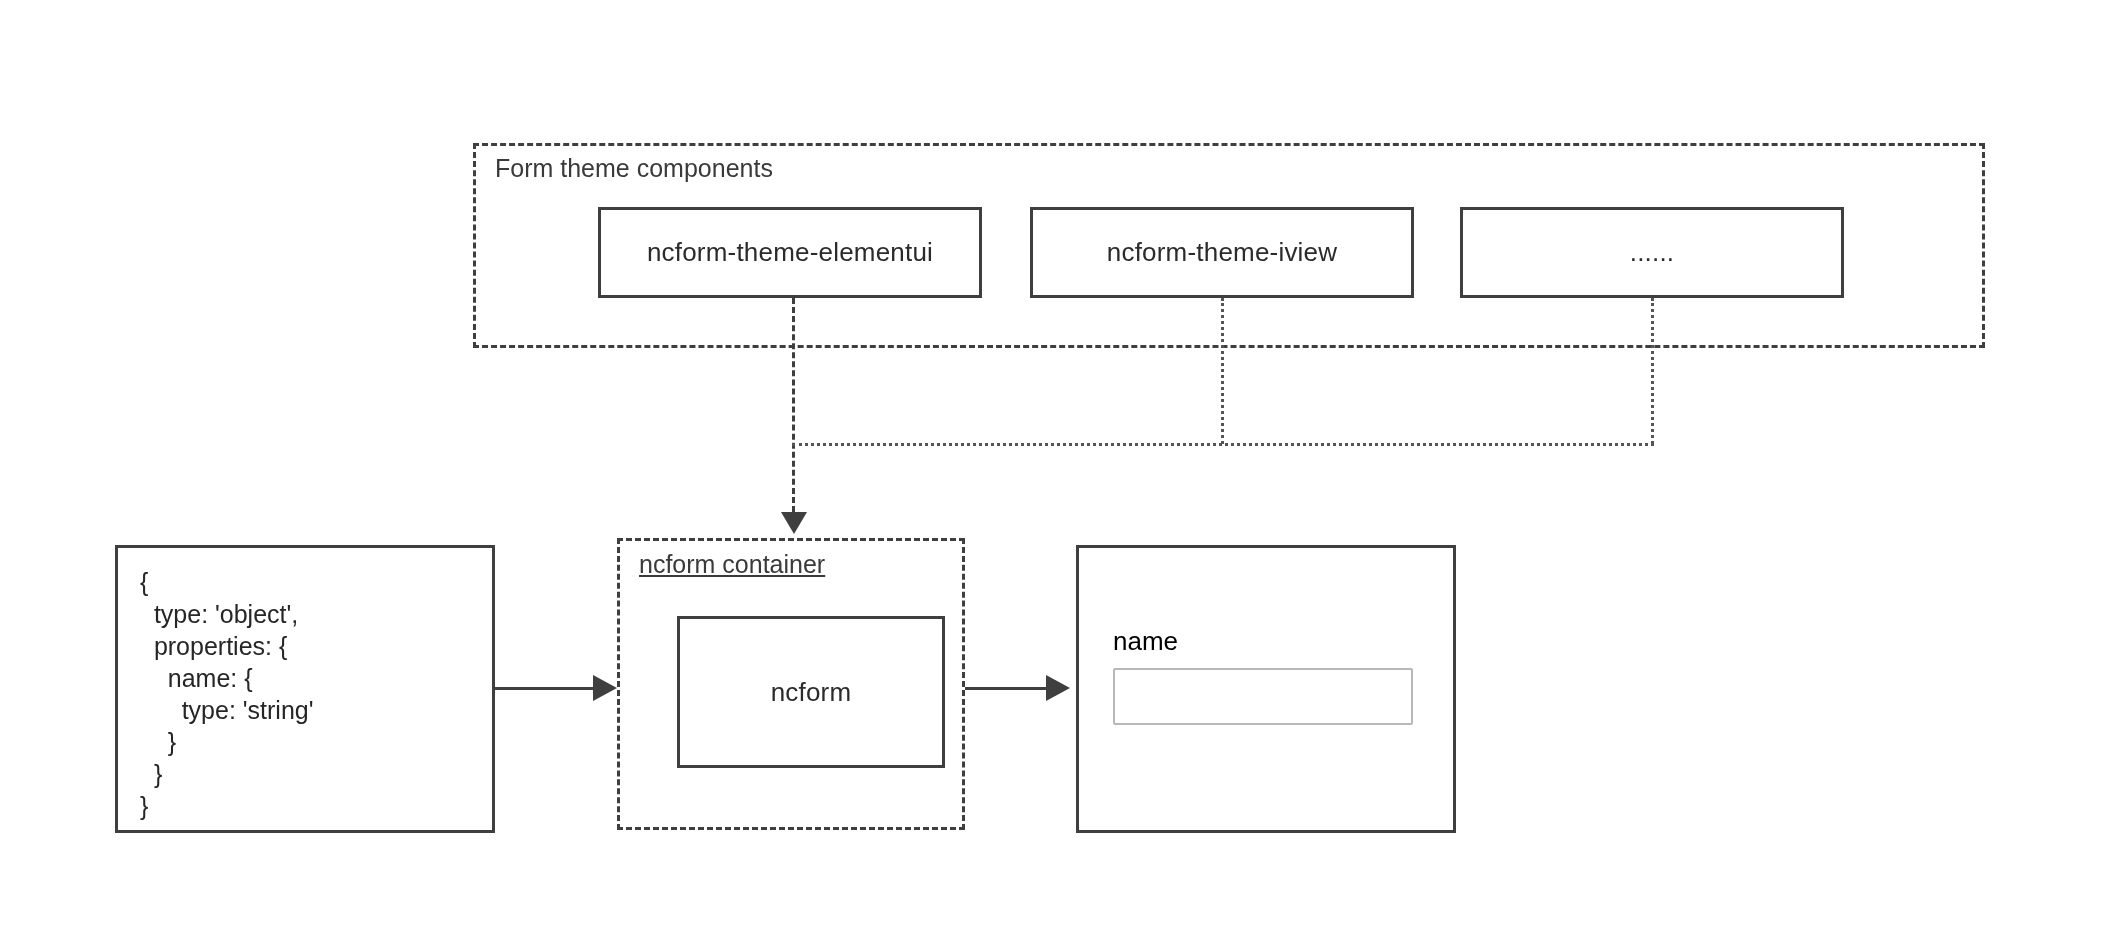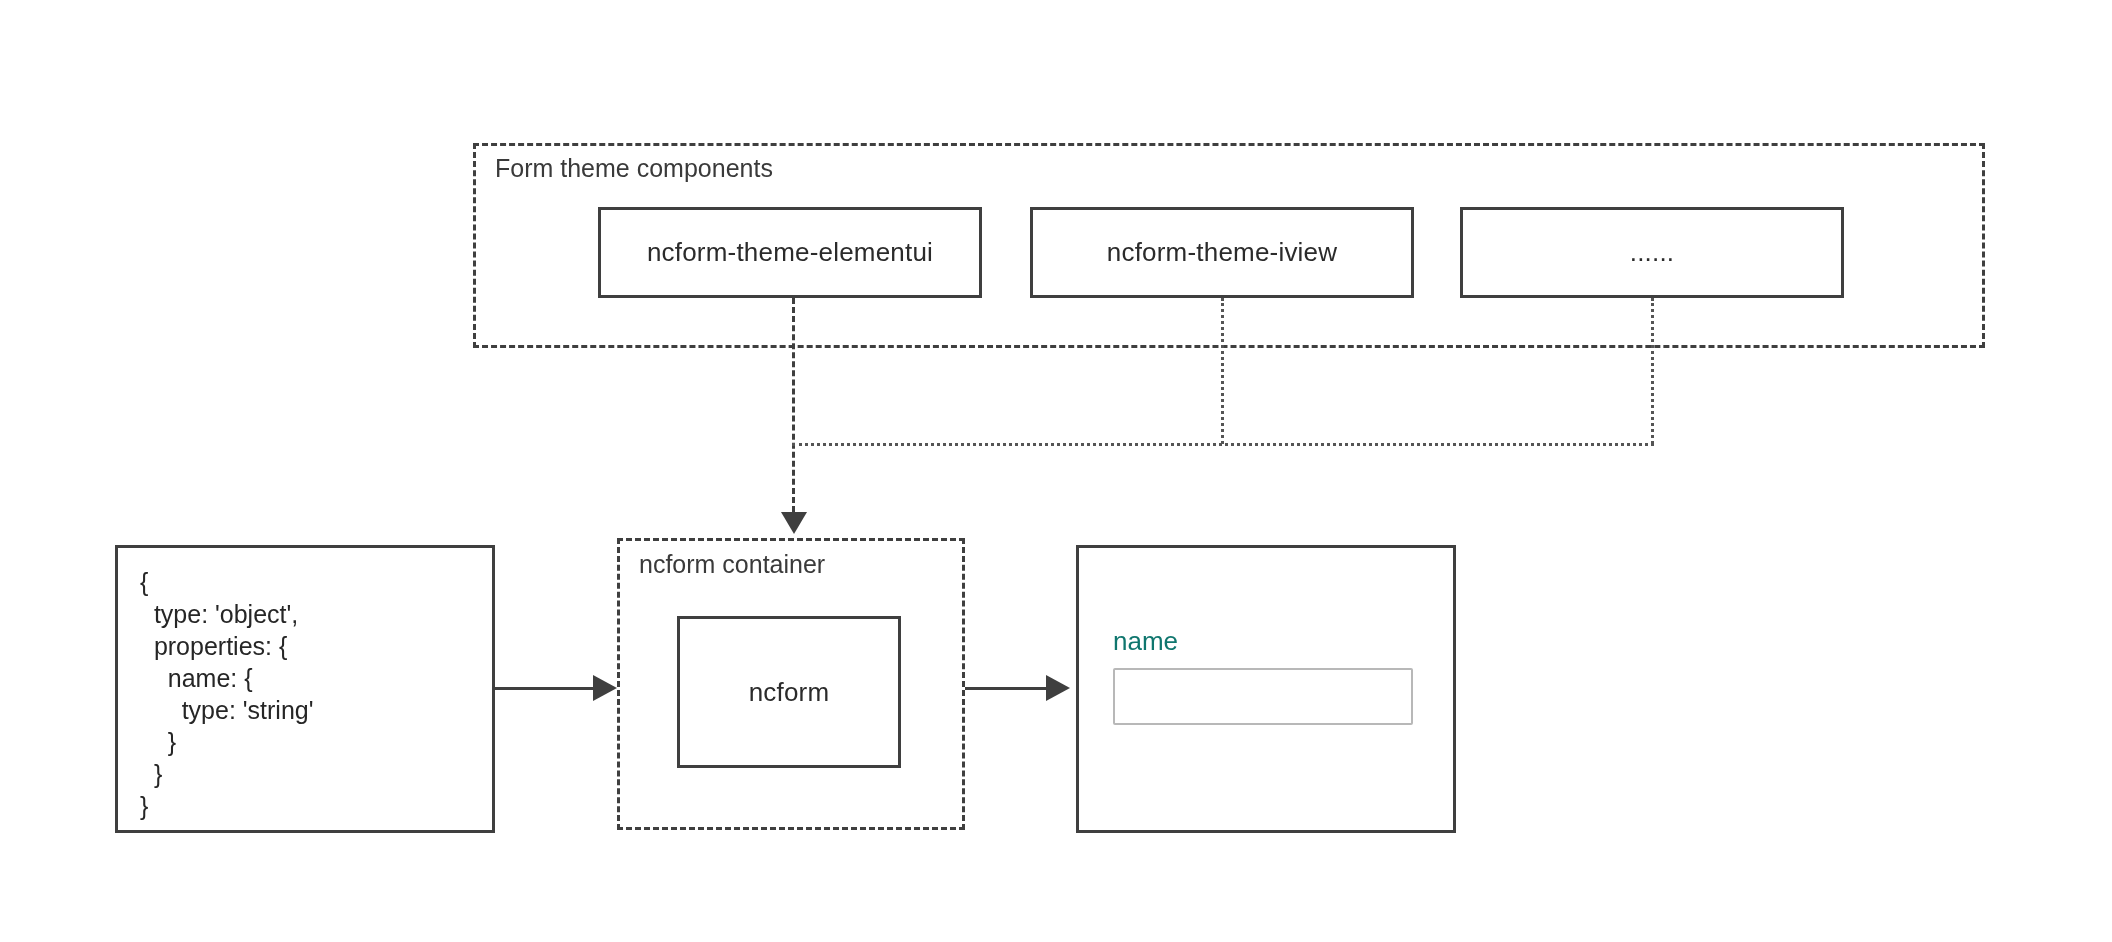--- a/index.html
+++ b/index.html
@@ -66,21 +66,21 @@
     color: #262626;
     white-space: pre;
   }
 
   
   .form-label {
     position: absolute;
     left: 34px;
     top: 78px;
     font-size: 26px;
-    color: #0f766e;
+    color: #000000;
   }
   .form-input {
     position: absolute;
     left: 34px;
     top: 120px;
     width: 300px;
     height: 57px;
     box-sizing: border-box;
     border: 2px solid #b8b8b8;
     border-radius: 2px;
@@ -166,23 +166,23 @@
     }
   }
 }</div>
   </div>
 
   <div class="conn h-solid" style="left:495px; top:687px; width:104px;"></div>
   <div class="arrow-right" style="left:593px; top:675px;"></div>
 
   <div class="box dashed-group" style="left:617px; top:538px; width:348px; height:292px;"></div>
 
-  <div class="group-title" style="left:633px; top:550px;">ncform container</div>
+  <div class="group-title" style="left:633px; top:550px;text-decoration:underline;">ncform container</div>
 
-  <div class="box solid-box" style="left:677px; top:616px; width:224px; height:152px;">
+  <div class="box solid-box" style="left:677px; top:616px; width:268px; height:152px;">
     <span class="centered-label">ncform</span>
   </div>
 
   <div class="conn h-solid" style="left:965px; top:687px; width:86px;"></div>
   <div class="arrow-right" style="left:1046px; top:675px;"></div>
 
   <div class="box solid-box" style="left:1076px; top:545px; width:380px; height:288px;">
     <div class="form-label">name</div>
     <input class="form-input" type="text" placeholder="" style="">
   </div>

